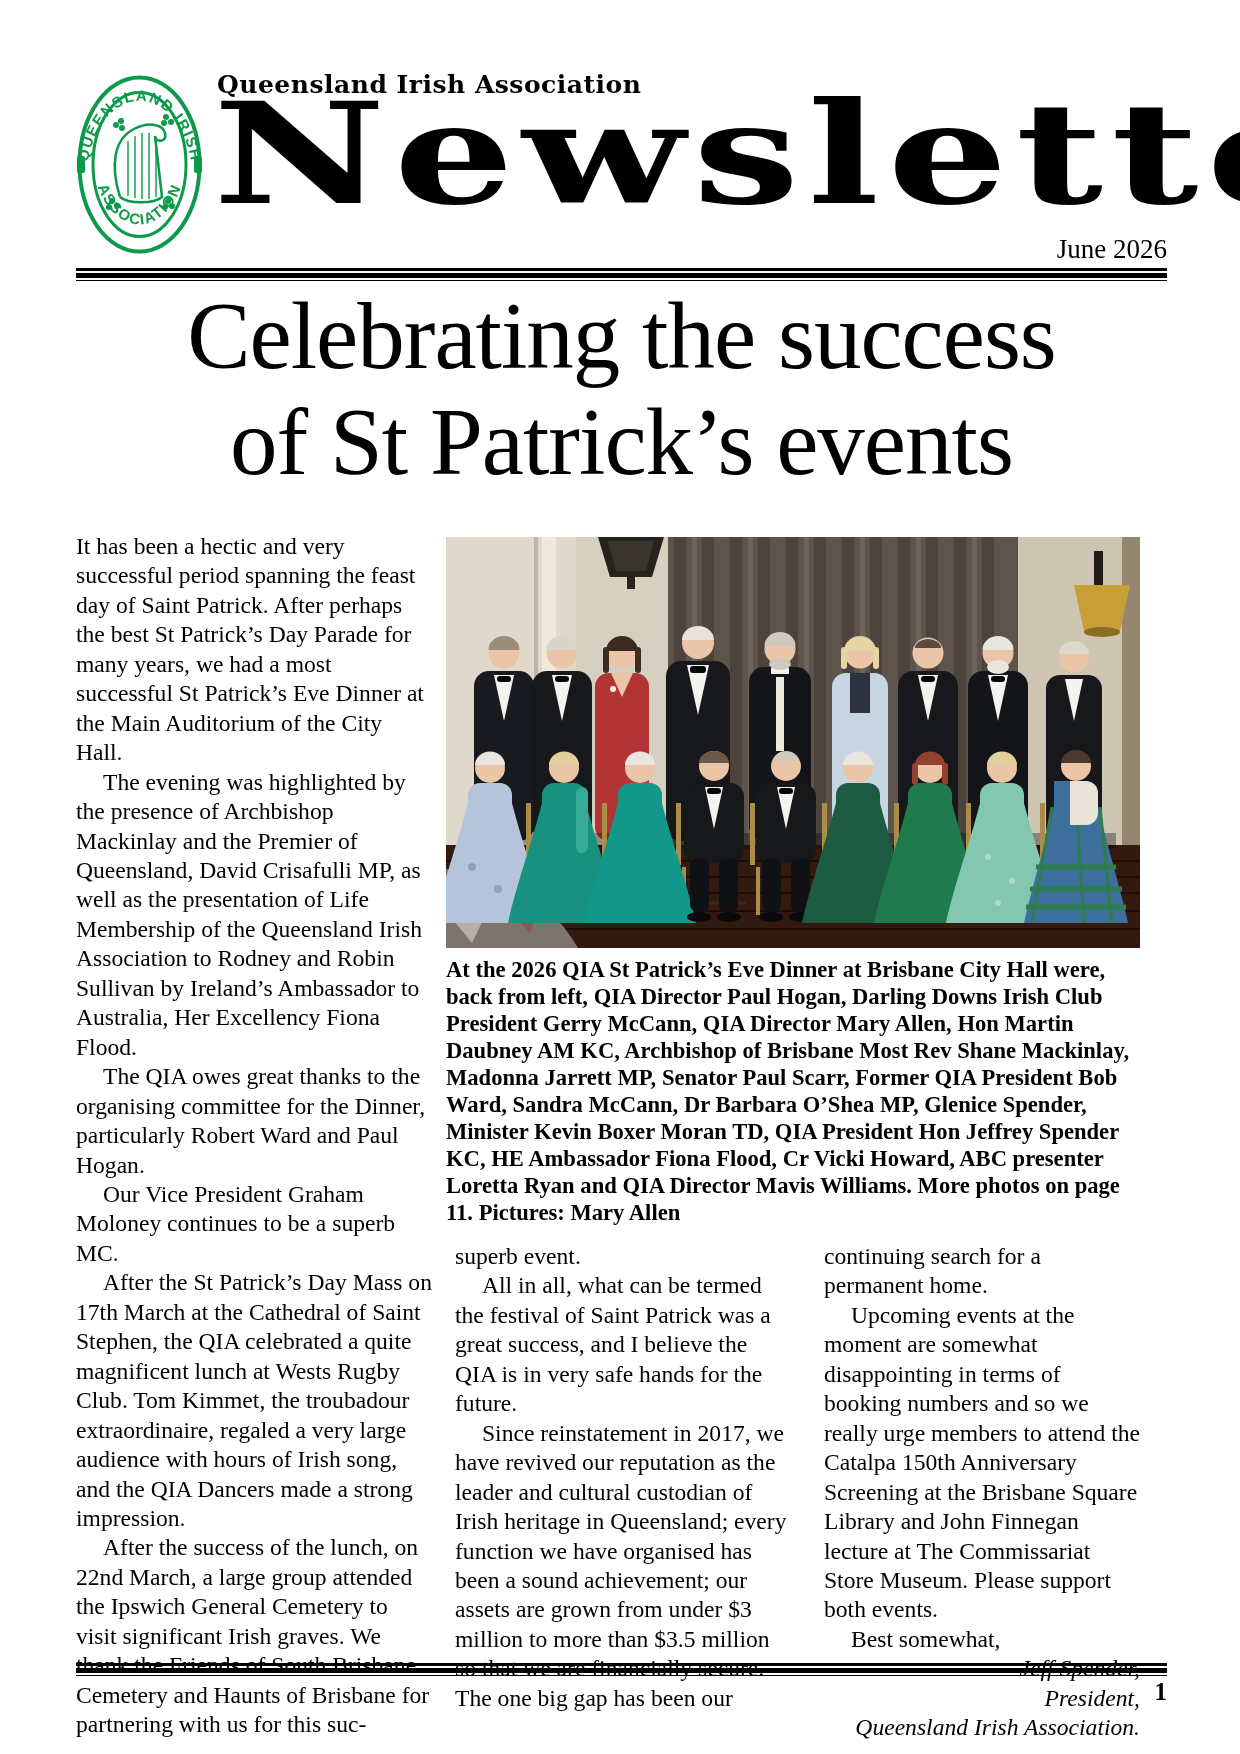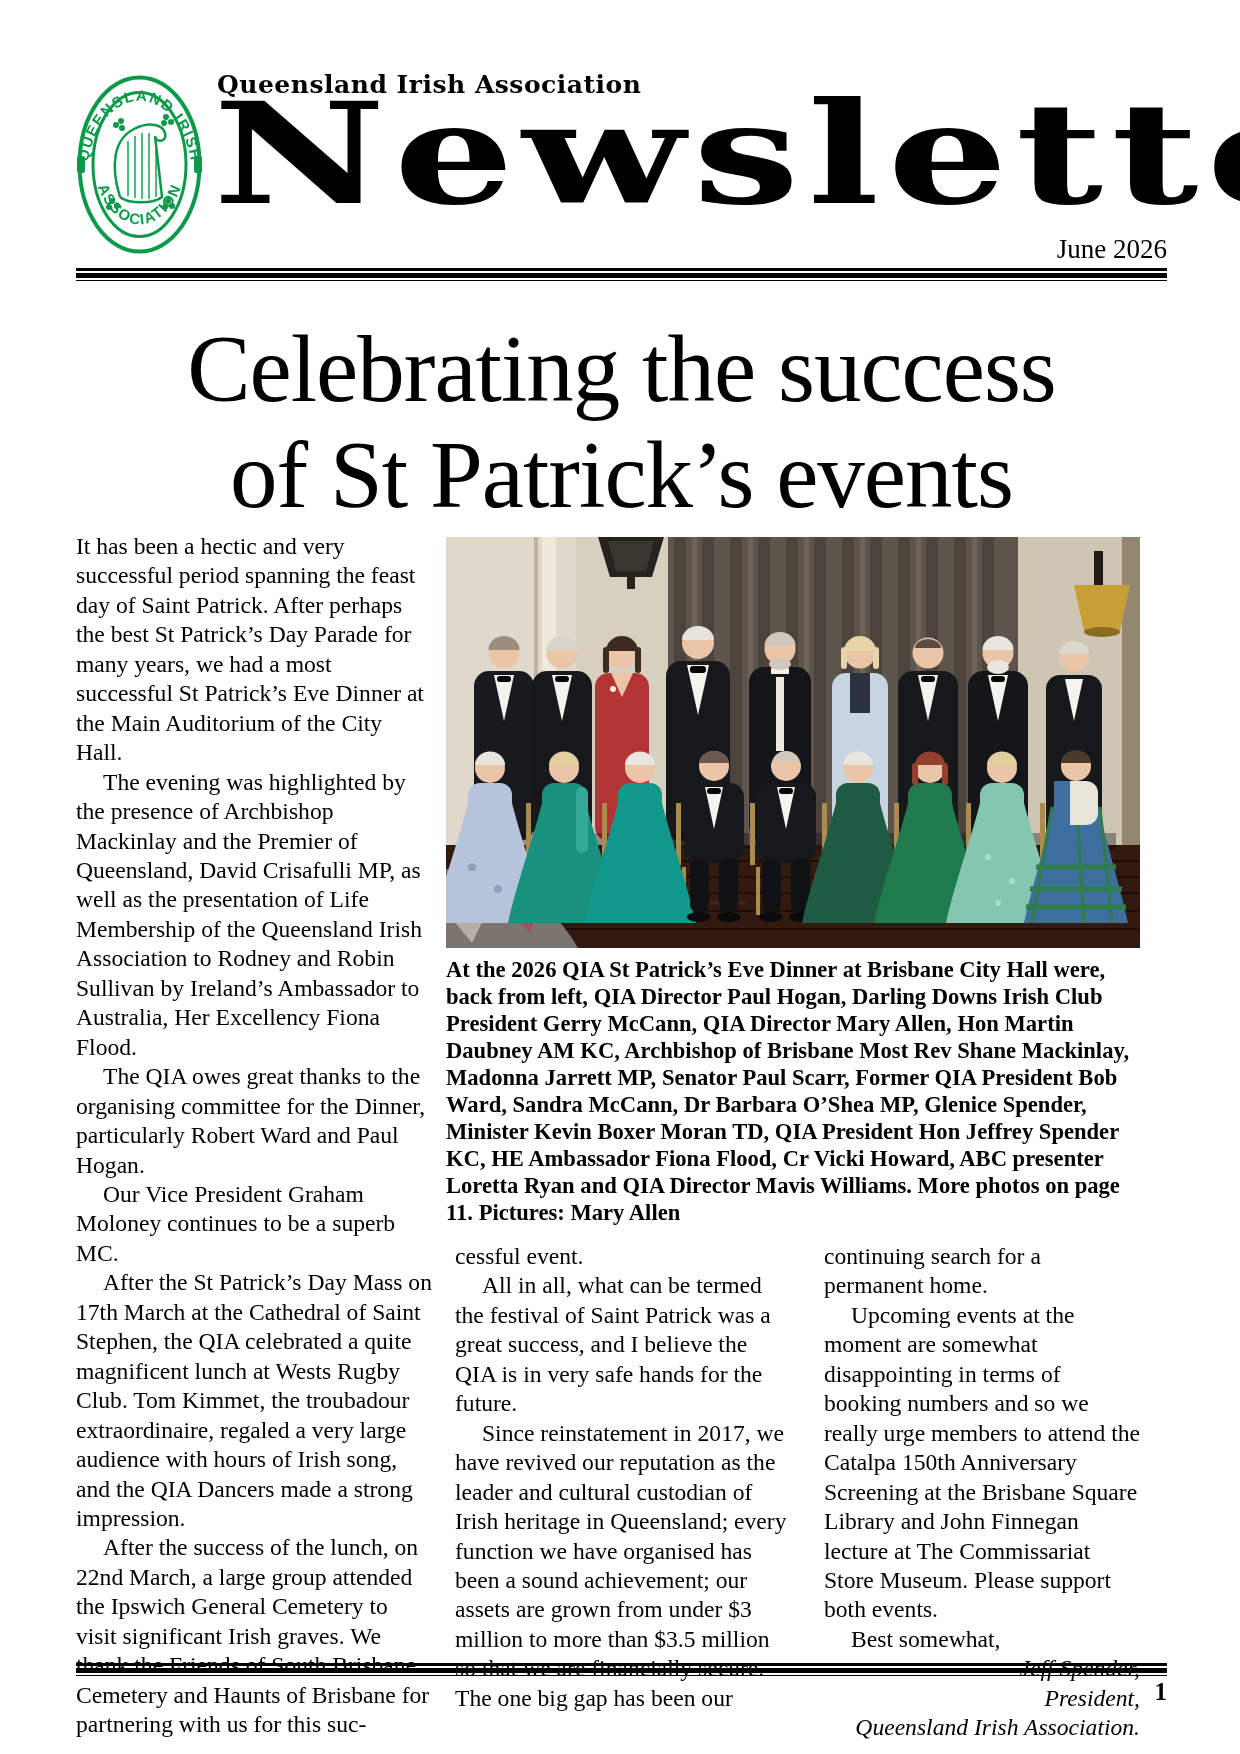--- a/index.html
+++ b/index.html
@@ -18,21 +18,21 @@
   
   .rule{position:absolute;left:76px;right:73px;}
   .rule .r1{height:3px;background:#000;margin-bottom:2px;}
   .rule .r2{height:5px;background:#000;margin-bottom:2px;}
   .rule .r3{height:1px;background:#000;}
   .rule-top{top:268px;}
   .rule-bottom{top:1663px;}
 
   
   .headline{position:absolute;left:76px;width:1091px;top:283px;text-align:center;
-            font-size:95px;line-height:1.12;letter-spacing:-1px;margin-top:33px;}
+            font-size:95px;line-height:1.12;letter-spacing:-1px;}
 
   
   .bodytext{font-size:23.6px;line-height:29.45px;text-align:left;}
   .bodytext p{margin:0;}
   .bodytext p.ind{text-indent:27px;}
 
   .col-left{position:absolute;left:76px;top:532px;width:358px;font-family:Liberation Serif, serif;}
 
   .right-region{position:absolute;left:446px;top:537px;width:694px;}
   .photo{display:block;width:694px;height:411px;}
@@ -329,21 +329,21 @@
           <circle cx="0" cy="229" r="15" fill="#eac5a7"></circle>
           <path d="M-15,226 A15,13 0 0 1 15,226 Z" fill="#4a382c"></path>
         </g>
       </g>
     </svg>
 
     <p class="caption">At the 2026 QIA St Patrick’s Eve Dinner at Brisbane City Hall were, back from left, QIA Director Paul Hogan, Darling Downs Irish Club President Gerry McCann, QIA Director Mary Allen, Hon Martin Daubney AM KC, Archbishop of Brisbane Most Rev Shane Mackinlay, Madonna Jarrett MP, Senator Paul Scarr, Former QIA President Bob Ward, Sandra McCann, Dr Barbara O’Shea MP, Glenice Spender, Minister Kevin Boxer Moran TD, QIA President Hon Jeffrey Spender KC, HE Ambassador Fiona Flood, Cr Vicki Howard, ABC presenter Loretta Ryan and QIA Director Mavis Williams. More photos on page 11. Pictures: Mary Allen</p>
 
     <div class="bottom-cols bodytext">
       <div class="bcol-mid">
-        <p>cessful event.</p>
+        <p>superb event.</p>
         <p class="ind">All in all, what can be termed the festival of Saint Patrick was a great success, and I believe the QIA is in very safe hands for the future.</p>
         <p class="ind">Since reinstatement in 2017, we have revived our reputation as the leader and cultural custodian of Irish heritage in Queensland; every function we have organised has been a sound achievement; our assets are grown from under $3 million to more than $3.5 million so that we are financially secure. The one big gap has been our</p>
       </div>
       <div class="bcol-right">
         <p>continuing search for a permanent home.</p>
         <p class="ind">Upcoming events at the moment are somewhat disappointing in terms of booking numbers and so we really urge members to attend the Catalpa 150th Anniversary Screening at the Brisbane Square Library and John Finnegan lecture at The Commissariat Store Museum. Please support both events.</p>
         <p class="ind">Best somewhat,</p>
         <div class="sig">
           <div>Jeff Spender,</div>
           <div>President,</div>

